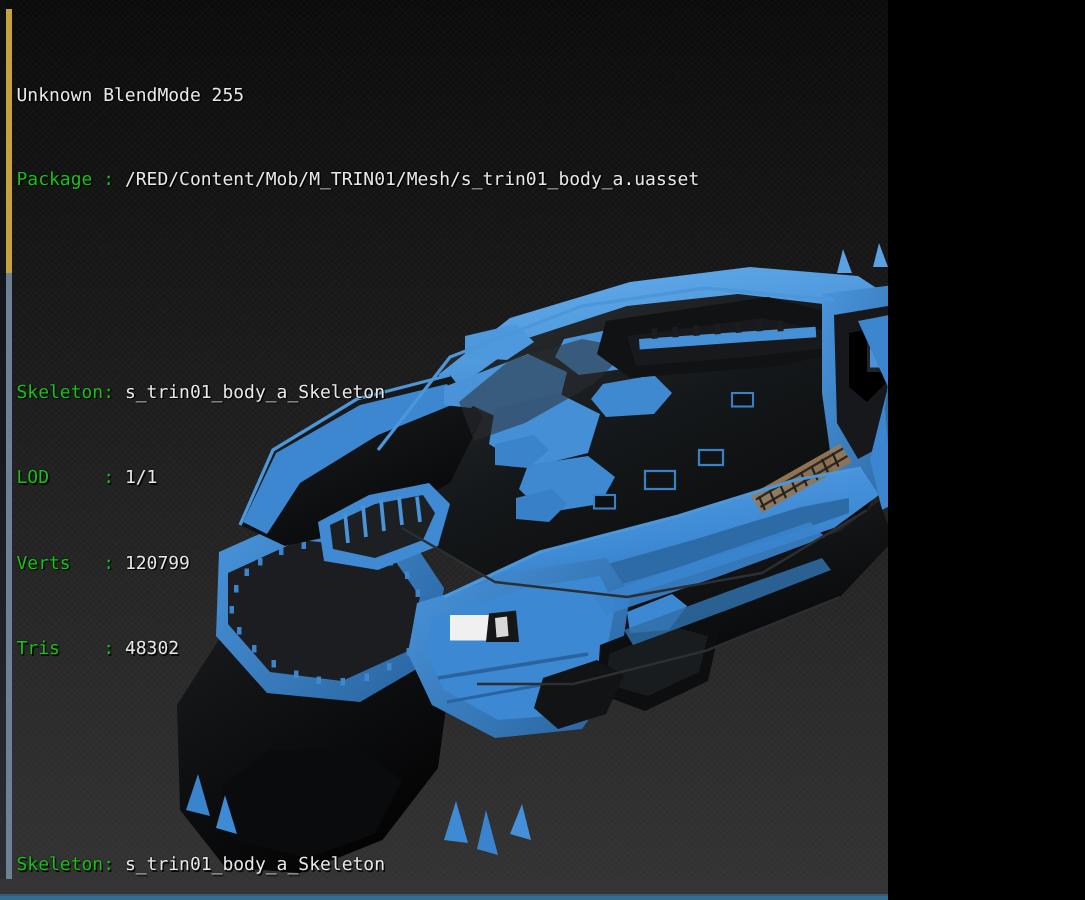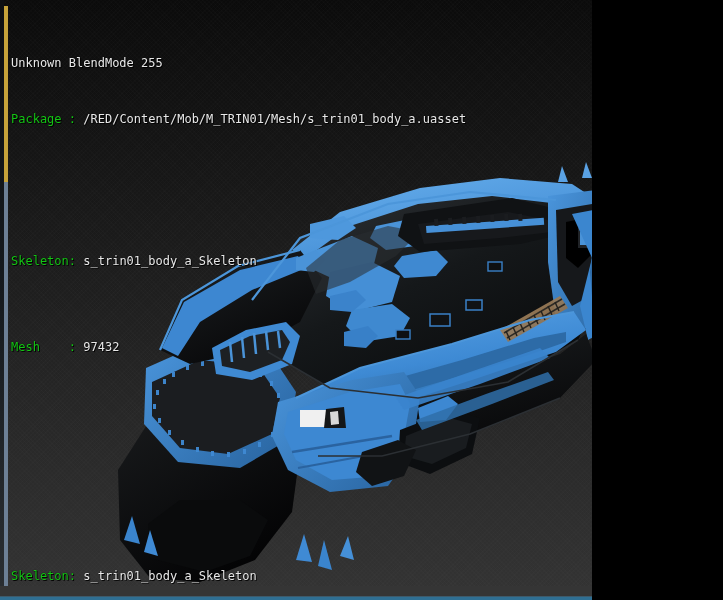--- a/index.html
+++ b/index.html
@@ -313,23 +313,25 @@
     <span class="hud-line"><span class="plain">Unknown BlendMode 255</span></span>
 
     <span class="hud-line"><span class="lbl">Package</span><span class="lbl"> : </span><span class="val">/RED/Content/Mob/M_TRIN01/Mesh/s_trin01_body_a.uasset</span></span>
 
 
 
     <span class="spacer"></span>
 
     <span class="hud-line"><span class="lbl">Skeleton:</span><span class="lbl"> </span><span class="val">s_trin01_body_a_Skeleton</span></span>
 
-
-
-    <span class="hud-line"><span class="lbl">Mesh</span><span class="lbl">    : </span><span class="val">97432</span></span>
+    <span class="hud-line"><span class="lbl">LOD</span><span class="lbl">     : </span><span class="val">1/1</span></span>
+
+    <span class="hud-line"><span class="lbl">Verts</span><span class="lbl">   : </span><span class="val">120799</span></span>
+
+    <span class="hud-line"><span class="lbl">Tris</span><span class="lbl">    : </span><span class="val">48302</span></span>
 
 
     
 
     
   </div>
 
   <div class="hud" id="hud-bot">
     <span class="hud-line"><span class="lbl">Skeleton:</span><span class="lbl"> </span><span class="val">s_trin01_body_a_Skeleton</span></span>
 

